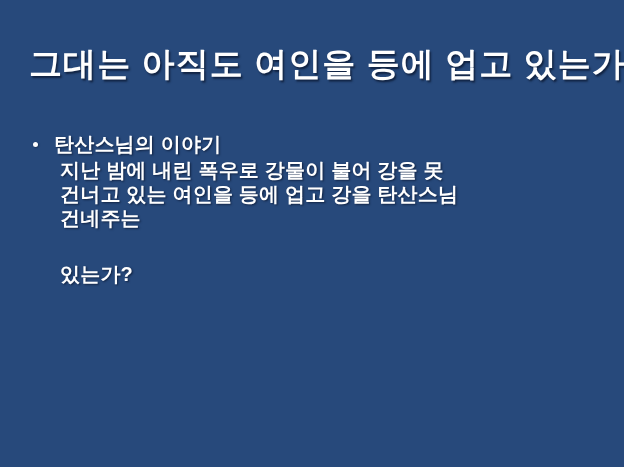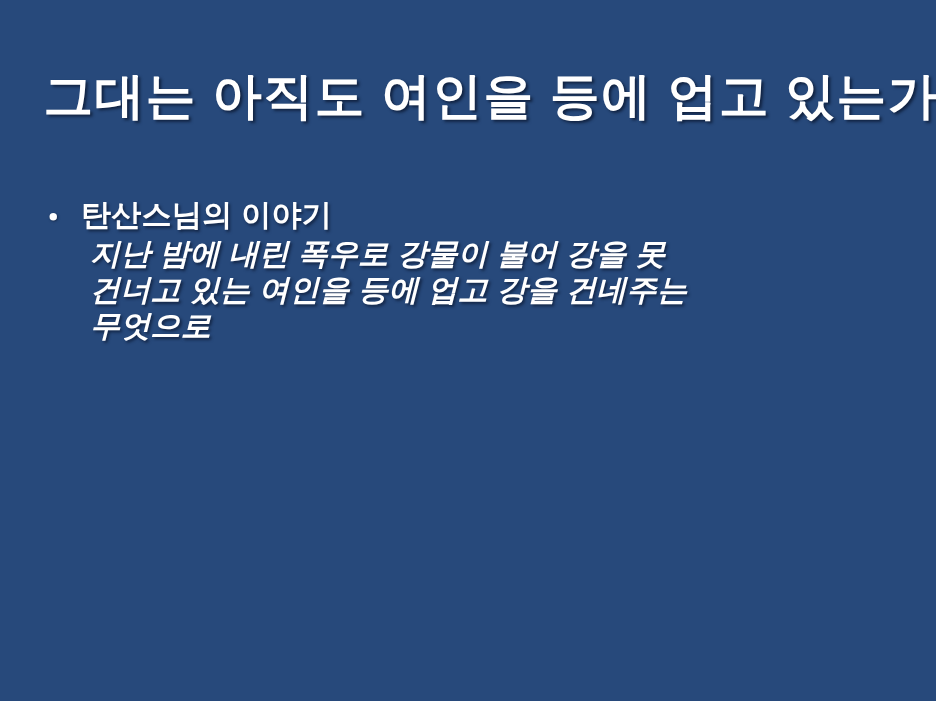--- a/index.html
+++ b/index.html
@@ -68,21 +68,20 @@
     box-shadow: 0.5px 0.5px 1.5px rgba(10, 22, 46, 0.7);
   }
   .bullet-row .btext {
     display: inline-block;
   }
 
   .sub-line {
     padding-left: 32px;
     line-height: 24px;
     white-space: nowrap;
-    font-style: italic;
   }
 
   .cont-line {
     padding-left: 32px;
     line-height: 27px;
     white-space: nowrap;
   }
 
   .spacer-line {
     height: 31px;
@@ -98,21 +97,22 @@
 
   <div id="slide-title">그대는 아직도 여인을 등에 업고 있는가 ?</div>
 
   <div id="slide-body">
 
     <div class="bullet-row group-1">
       <span class="dot"></span>
       <span class="btext">탄산스님의 이야기</span>
     </div>
     <div class="sub-line">지난 밤에 내린 폭우로 강물이 불어 강을 못</div>
-    <div class="sub-line">건너고 있는 여인을 등에 업고 강을 건네주는</div>
-    <div class="sub-line">무엇으로</div>
+    <div class="sub-line">건너고 있는 여인을 등에 업고 강을 탄산스님</div>
+    <div class="sub-line">건네주는</div>
 
     <div class="spacer-line"></div>
 
 
+    <div class="cont-line">있는가?</div>
 
   </div>
 </div>
 
 </body></html>

